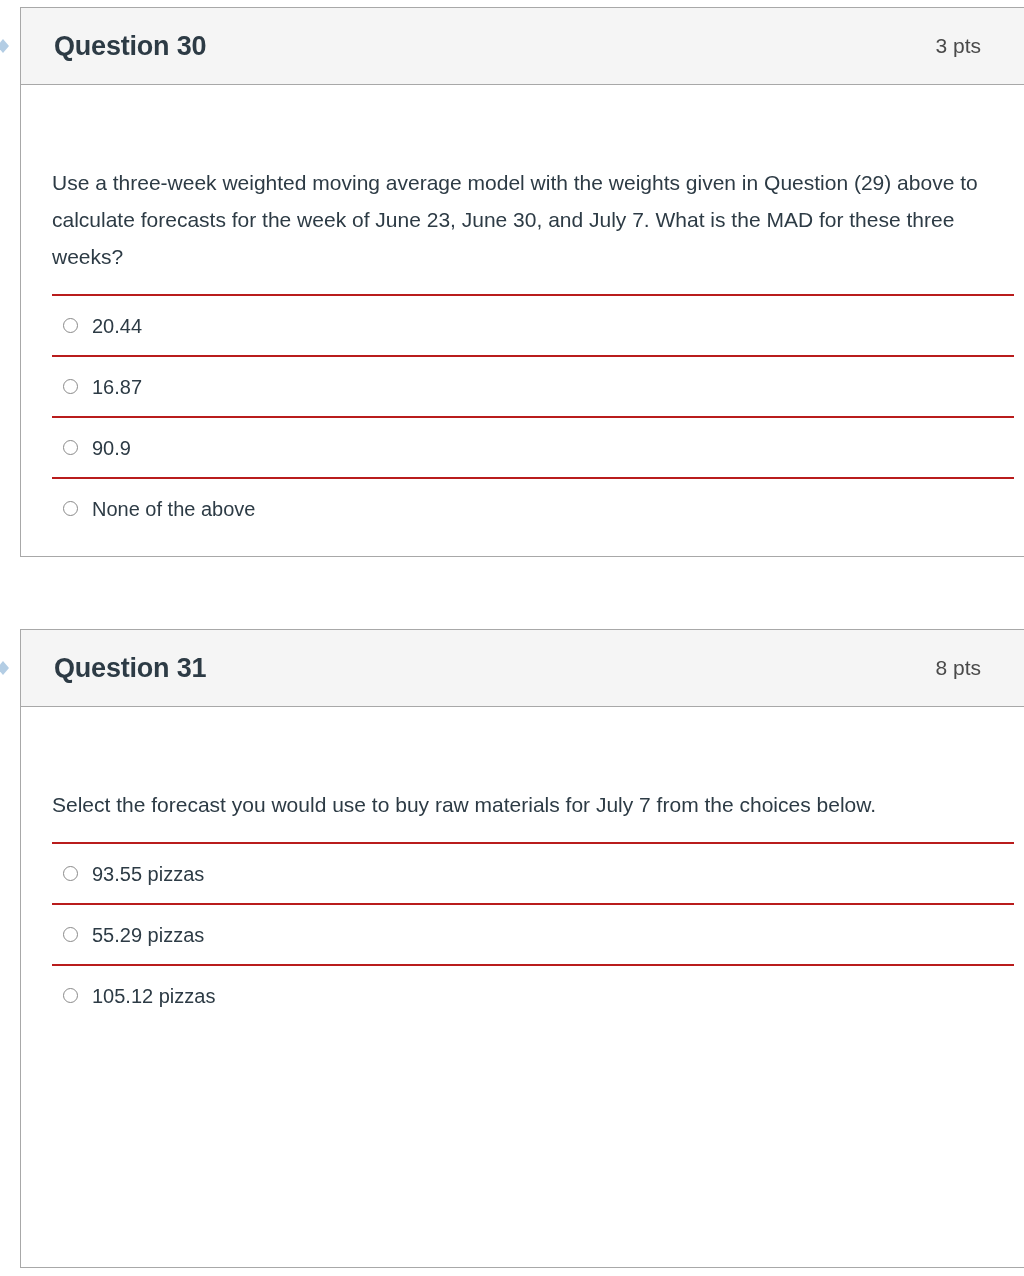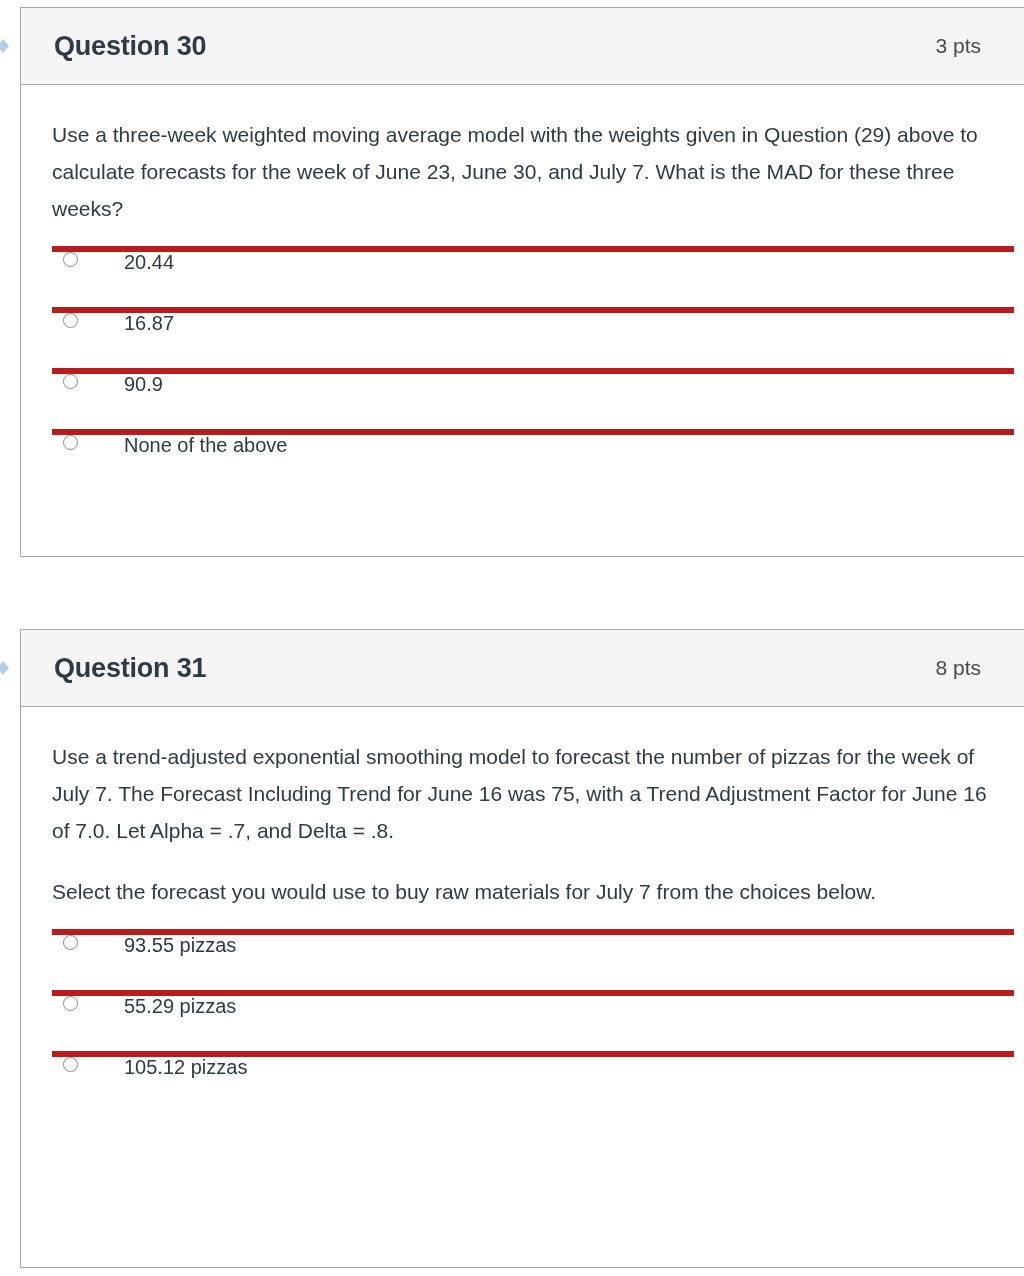--- a/index.html
+++ b/index.html
@@ -77,35 +77,35 @@
   }
 
   .question-text {
     font-size: 21px;
     line-height: 37px;
     color: #2d3b45;
     margin: 0 0 24px 0;
     max-width: 950px;
     font-weight: normal;
   }
-  .question-text:last-of-type { margin-bottom: 0; }
+  .question-text:last-of-type { margin-bottom: 0; margin-top: 48px; }
 
   
   .answers {
     margin-top: 19px;
     padding-bottom: 18px;
   }
 
   .answer-row {
     display: flex;
+    align-items: center;
     height: 61px;
-    border-top: 6px solid #b91c1c;
+    border-top: 2px solid #b91c1c;
     width: 962px;
     box-sizing: border-box;
-    gap: 32px;
   }
 
   .radio {
     width: 15px;
     height: 15px;
     border: 1.5px solid #8a8a8a;
     border-radius: 50%;
     background: #ffffff;
     flex: 0 0 auto;
     margin-left: 11px;
@@ -168,21 +168,20 @@
       <span class="flag-marker">
         <svg width="18" height="18" viewBox="0 0 18 18" aria-hidden="true">
           <polygon points="2,9 8,2 14,9 8,16" fill="#b3cde4"></polygon>
         </svg>
       </span>
       <span class="question-name">Question 31</span>
       <span class="question-points">8 pts</span>
     </header>
 
     <div class="question-body">
-      <p class="question-text">Use a trend-adjusted exponential smoothing model to forecast the number of pizzas for the week of July 7.   The Forecast Including Trend for June 16 was 75, with a Trend Adjustment Factor for June 16 of 7.0.  Let Alpha = .7, and Delta = .8.</p>
       <p class="question-text">Select the forecast you would use to buy raw materials for July 7 from the choices below.</p>
 
       <div class="answers">
         <div class="answer-row">
           <span class="radio"></span>
           <span class="answer-label">93.55 pizzas</span>
         </div>
         <div class="answer-row">
           <span class="radio"></span>
           <span class="answer-label">55.29 pizzas</span>

